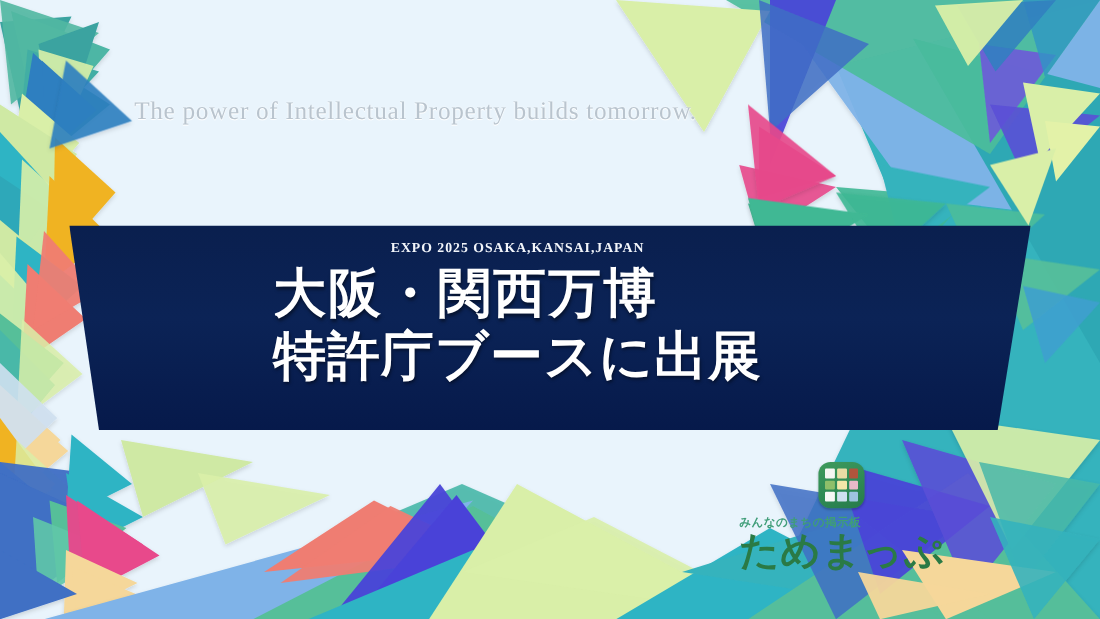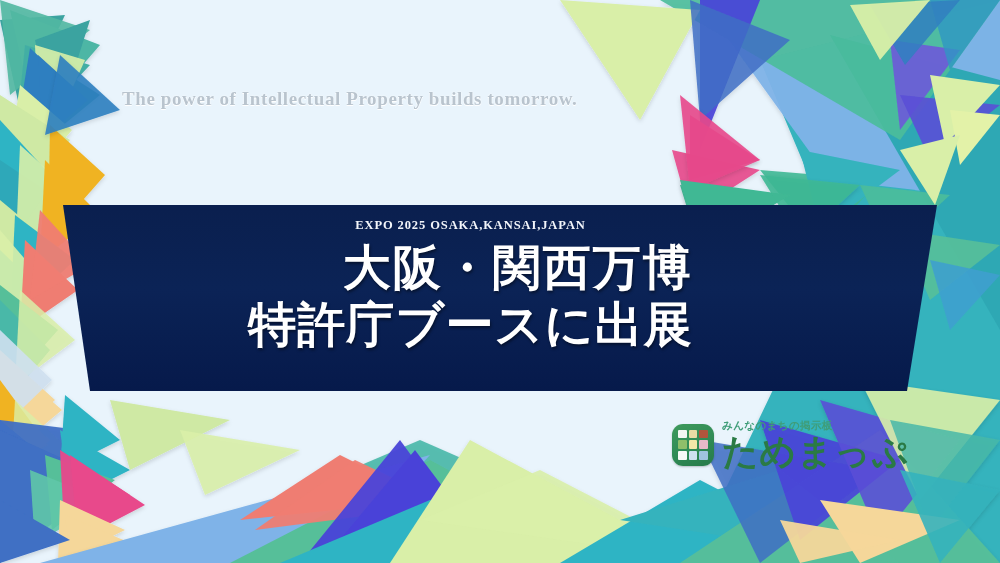--- a/index.html
+++ b/index.html
@@ -10,23 +10,23 @@
   }
   #bg-svg{position:absolute;inset:0;width:1000px;height:563px;display:block;}
 
   
   .tagline-wrap{
     position:absolute;left:122px;top:88px;width:560px;
     pointer-events:none;
   }
   .tagline-en{
     font-family:"Liberation Serif",serif;
-    font-size:19px;letter-spacing:.6px;color:#b9c4ce;
+    font-size:23px;letter-spacing:.6px;color:#b9c4ce;
     text-shadow:0 1px 0 #ffffff, 0 0 2px #ffffff;
-    white-space:nowrap;line-height:1.15;font-weight:bold;
+    white-space:nowrap;line-height:1.15;
   }
   .tagline-ja{
     font-family:"DejaVu Sans",sans-serif;
     font-size:25px;font-weight:700;color:#12182b;letter-spacing:1.5px;
     margin-top:6px;line-height:1.2;white-space:nowrap;
     text-shadow:0 1px 0 rgba(255,255,255,.8);
   }
 
   
   #banner{
@@ -43,29 +43,29 @@
     align-items:center;justify-content:flex-start;padding-top:17px;
   }
   .expo-line{
     font-family:"Liberation Serif",serif;
     font-size:12.5px;font-weight:700;color:#f2f5fa;letter-spacing:.9px;
     white-space:nowrap;
   }
   .headline{
     font-family:"DejaVu Sans",sans-serif;
     font-weight:700;color:#ffffff;font-size:48px;line-height:1.18;
-    letter-spacing:2px;text-align:right;margin-top:6px;white-space:nowrap;
+    letter-spacing:2px;text-align:left;margin-top:6px;white-space:nowrap;
     text-shadow:1px 2px 3px rgba(0,0,0,.45);
   }
   .headline .l2{letter-spacing:1px;}
 
   
   #logo{
     position:absolute;left:672px;top:420px;
-    display:flex;align-items:center;gap:8px;
+    display:flex;align-items:center;gap:8px;flex-direction:column;
   }
   #logo .mark{
     width:42px;height:42px;border-radius:11px;
     background:linear-gradient(155deg,#3f9a5c 0%,#2f8a55 55%,#277a4a 100%);
     position:relative;flex:0 0 auto;
     box-shadow:0 1px 2px rgba(0,0,0,.22);
   }
   #logo .mark .tiles{
     position:absolute;left:6px;top:6px;width:30px;height:30px;
     display:grid;grid-template-columns:repeat(3,1fr);grid-template-rows:repeat(3,1fr);

